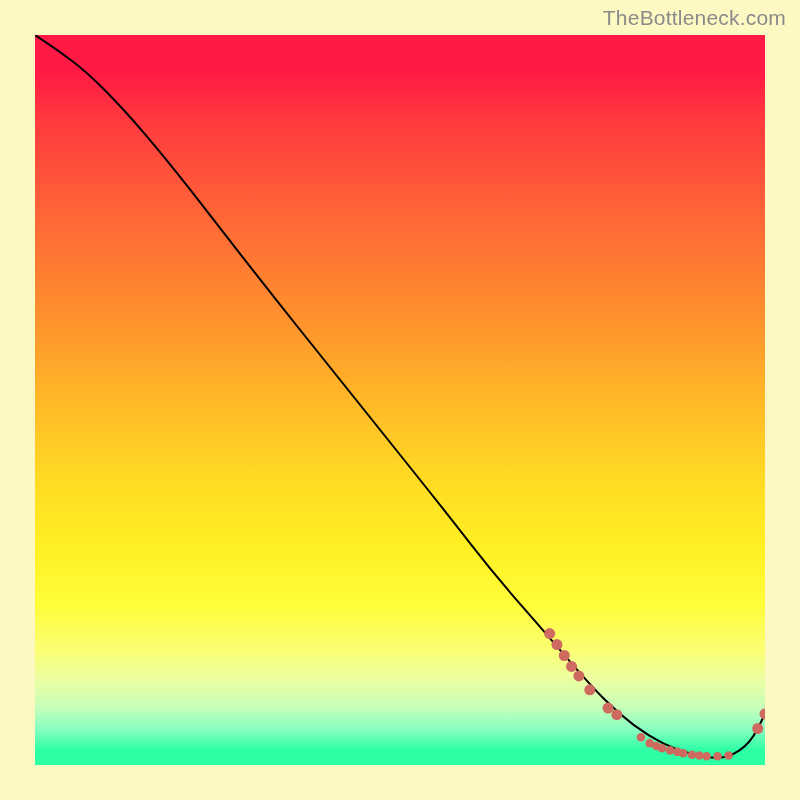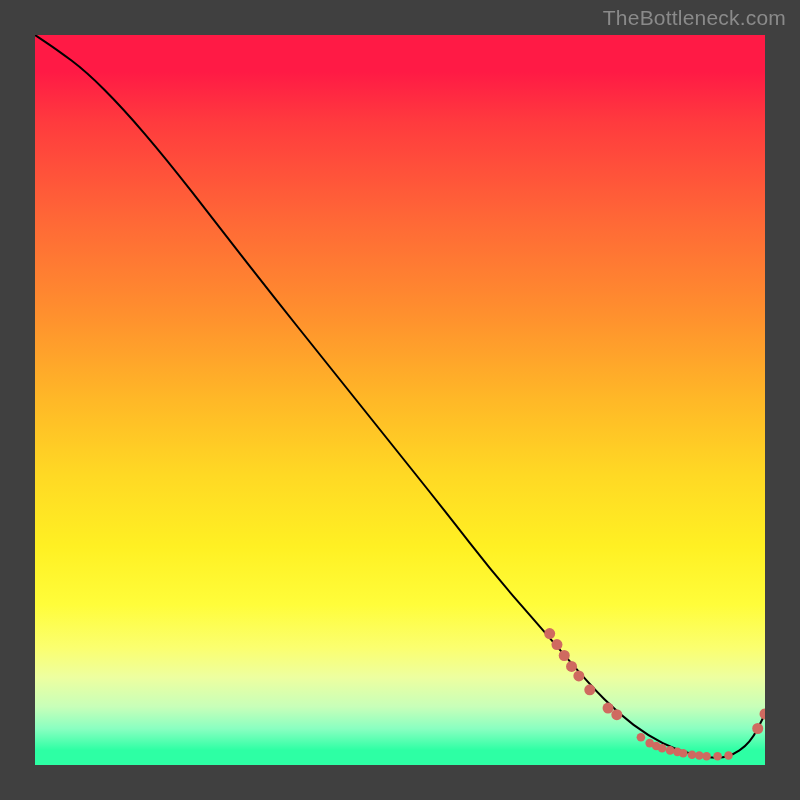--- a/index.html
+++ b/index.html
@@ -7,21 +7,21 @@
     padding: 0;
     width: 800px;
     height: 800px;
     background: #000;
     overflow: hidden;
   }
   .stage {
     position: relative;
     width: 800px;
     height: 800px;
-    background: #404040;
+    background: #fef9c3;
   }
   .plot {
     position: absolute;
     left: 35px;
     top: 35px;
     width: 730px;
     height: 730px;
     background: linear-gradient(to bottom,
       #ff1a45 0%,
       #ff1a45 5%,

